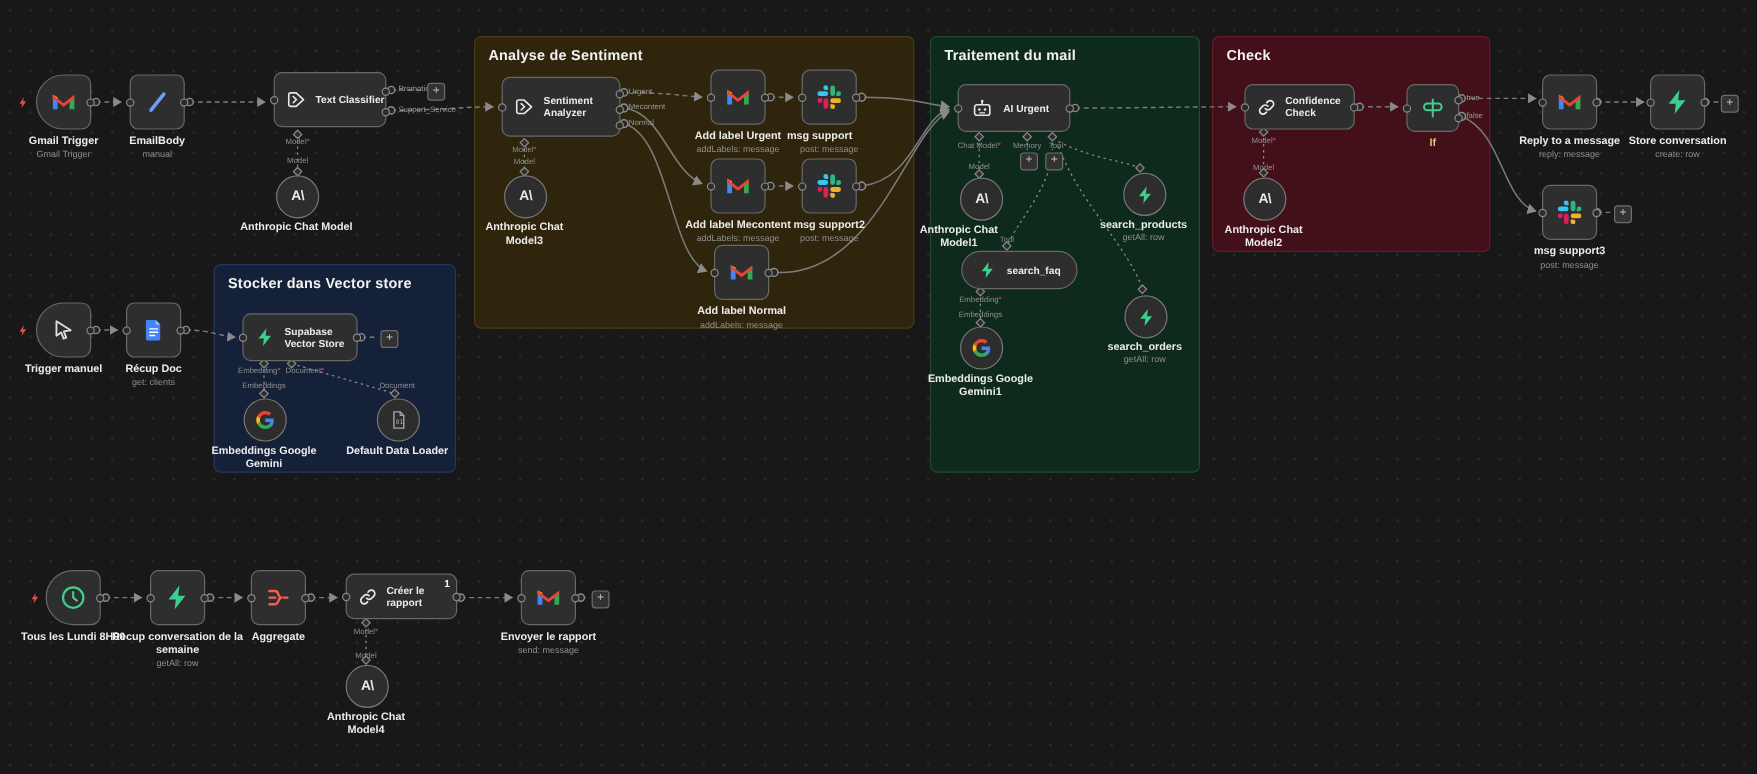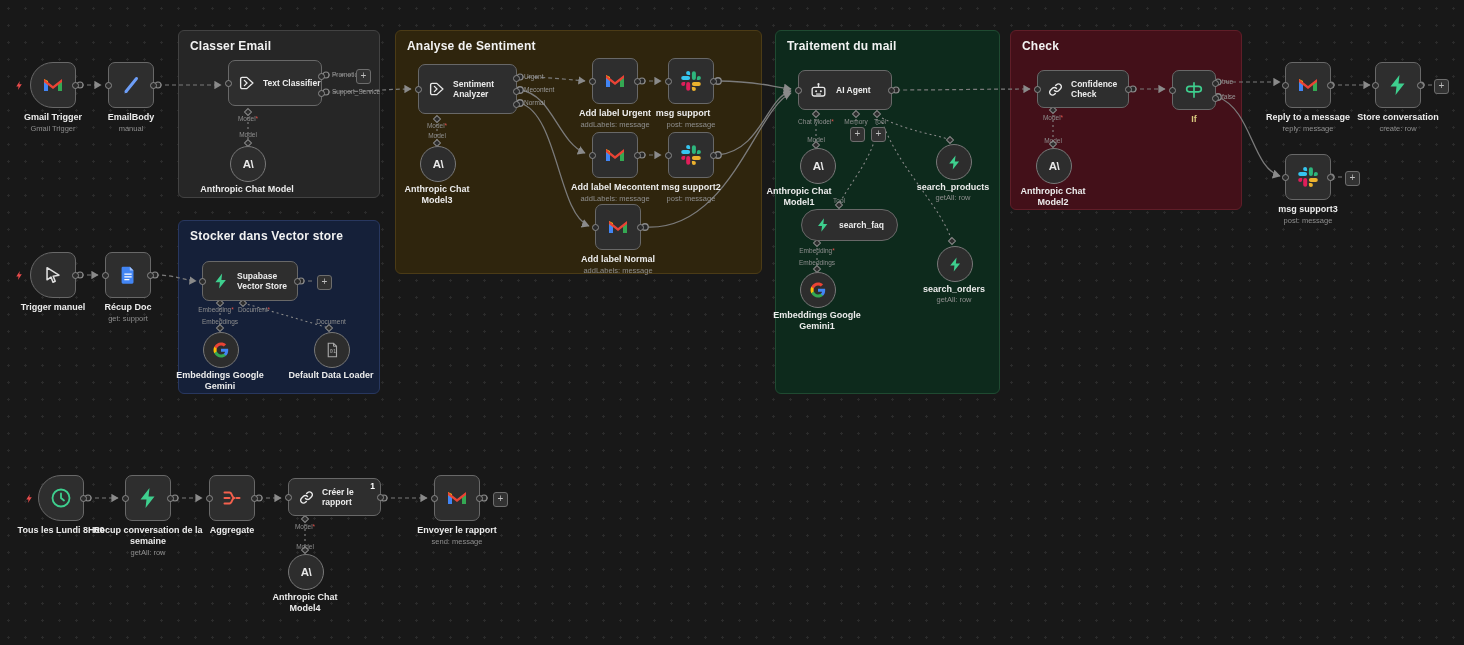--- a/index.html
+++ b/index.html
@@ -44,23 +44,20 @@
   .bolt{position:absolute;z-index:4;}
   .anth{font-size:11.5px;font-weight:bold;color:#e8e8e8;letter-spacing:-.5px;}
   .badge{position:absolute;top:2px;right:5px;font-size:8.5px;font-weight:bold;color:#fff;z-index:5;}
   .iflabel{color:#d8c87e !important;}
 </style>
 </head>
 <body>
 
 <div id="canvas">
 
-  <div class="grp" style="left:178px;top:30px;width:200px;height:166px;background:#262626;border-color:#424242;">
-    <div class="grp-title">Classer Email</div>
-    </div>
   <div class="grp" style="left:775px;top:30px;width:223px;height:362px;background:#0d2a1c;border-color:#1f4a31;">
     <div class="grp-title">Traitement du mail</div>
     </div>
   <div class="grp" style="left:395px;top:30px;width:365px;height:242px;background:#2f250d;border-color:#4b3b16;">
     <div class="grp-title">Analyse de Sentiment</div>
     </div>
   <div class="grp" style="left:1010px;top:30px;width:230px;height:178px;background:#431019;border-color:#5f1e28;">
     <div class="grp-title">Check</div>
     </div>
   <div class="grp" style="left:178px;top:220px;width:200px;height:172px;background:#152039;border-color:#28375f;">
@@ -324,21 +321,21 @@
     <div class="nsub" style="left:23px;top:62px">addLabels: message</div>
   </div>
 
   <div class="nwrap" style="left:798px;top:70px">
     <div class="nbox" style="width:94px;height:40px;justify-content:flex-start;padding-left:10px">
       <span class="nicon">
           <svg width="19" height="19">
             <use href="#i-robot"></use>
           </svg>
         </span>
-      <span class="ntitle" style="margin-left:8px">AI Agent</span>
+      <span class="ntitle" style="margin-left:8px">AI Urgent</span>
     </div>
   </div>
   <div class="slabel req" style="left:816px;top:118px">Chat Model</div>
   <div class="slabel" style="left:856px;top:118px">Memory</div>
   <div class="slabel" style="left:880px;top:118px">Tool</div>
   <div class="slabel" style="left:816px;top:136px">Model</div>
   <div class="plus" style="left:850px;top:127px">+</div>
   <div class="plus" style="left:871px;top:127px">+</div>
   <div class="ncirc" style="left:800px;top:148px;width:34px;height:34px">
     <span class="anth">A\</span>
@@ -466,21 +463,21 @@
   </div>
   <div class="nwrap" style="left:105px;top:252px">
     <div class="nbox" style="width:46px;height:46px">
       <span class="nicon">
           <svg width="22" height="22">
             <use href="#i-doc"></use>
           </svg>
         </span>
       </div>
     <div class="nlabel" style="left:23px;top:50px">Récup Doc</div>
-    <div class="nsub" style="left:23px;top:62px">get: support</div>
+    <div class="nsub" style="left:23px;top:62px">get: clients</div>
   </div>
 
   <div class="nwrap" style="left:202px;top:261px">
     <div class="nbox" style="width:96px;height:40px;justify-content:flex-start;padding-left:9px">
       <span class="nicon">
           <svg width="18" height="18">
             <use href="#i-supa"></use>
           </svg>
         </span>
       <span class="ntitle" style="margin-left:7px">Supabase Vector Store</span>

